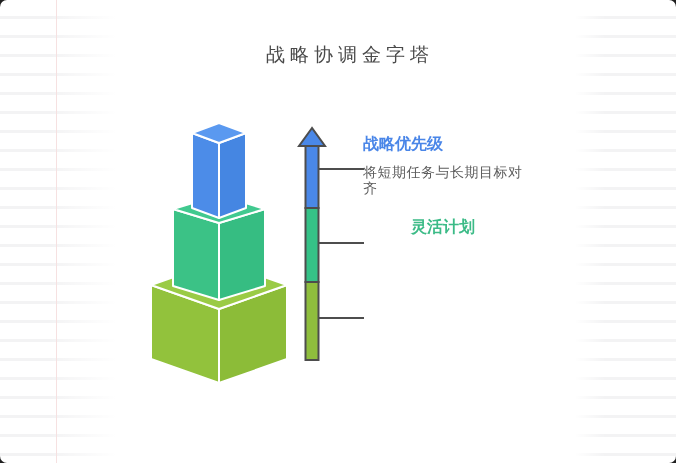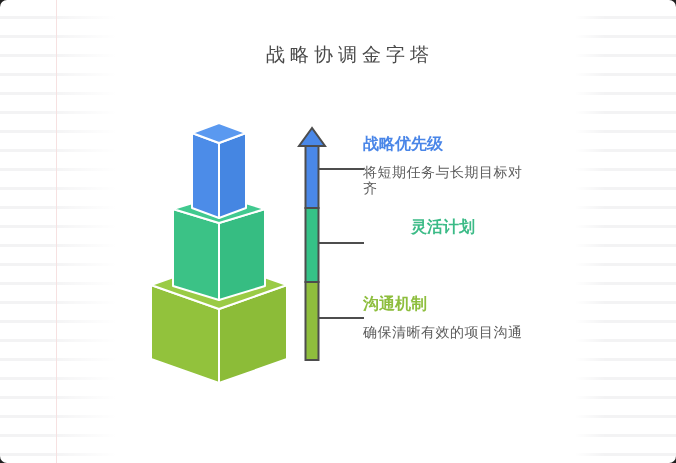--- a/index.html
+++ b/index.html
@@ -98,18 +98,14 @@
 
   <div class="label-block b1">
     <div class="label-title" style="color: rgb(74, 134, 232);">战略优先级</div>
     <div class="label-desc">将短期任务与长期目标对齐</div>
   </div>
 
   <div class="label-block b2">
     <div class="label-title" style="color: rgb(60, 187, 135);">灵活计划</div>
   </div>
 
-  <div class="label-block b3">
-    <div class="label-title" style="color: rgb(142, 190, 62);">沟通机制</div>
-    <div class="label-desc">确保清晰有效的项目沟通</div>
-  </div>
 
 </div>
 
 </body></html>

